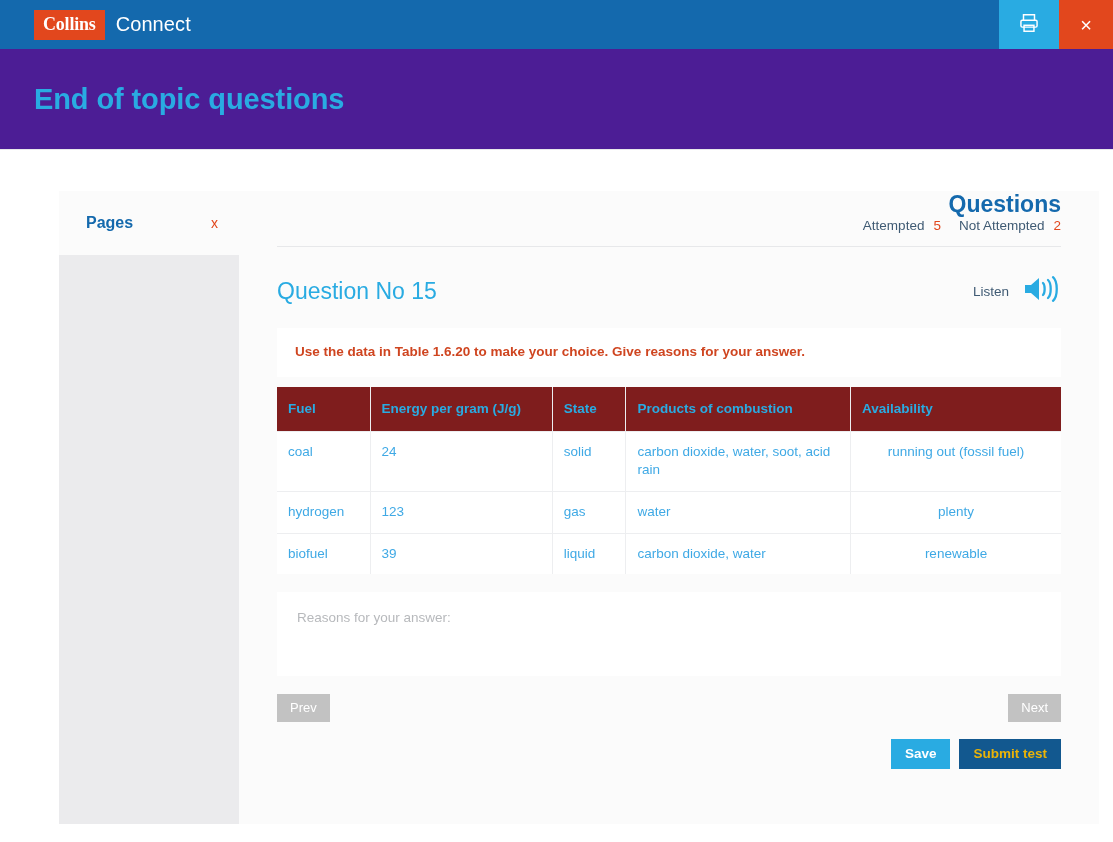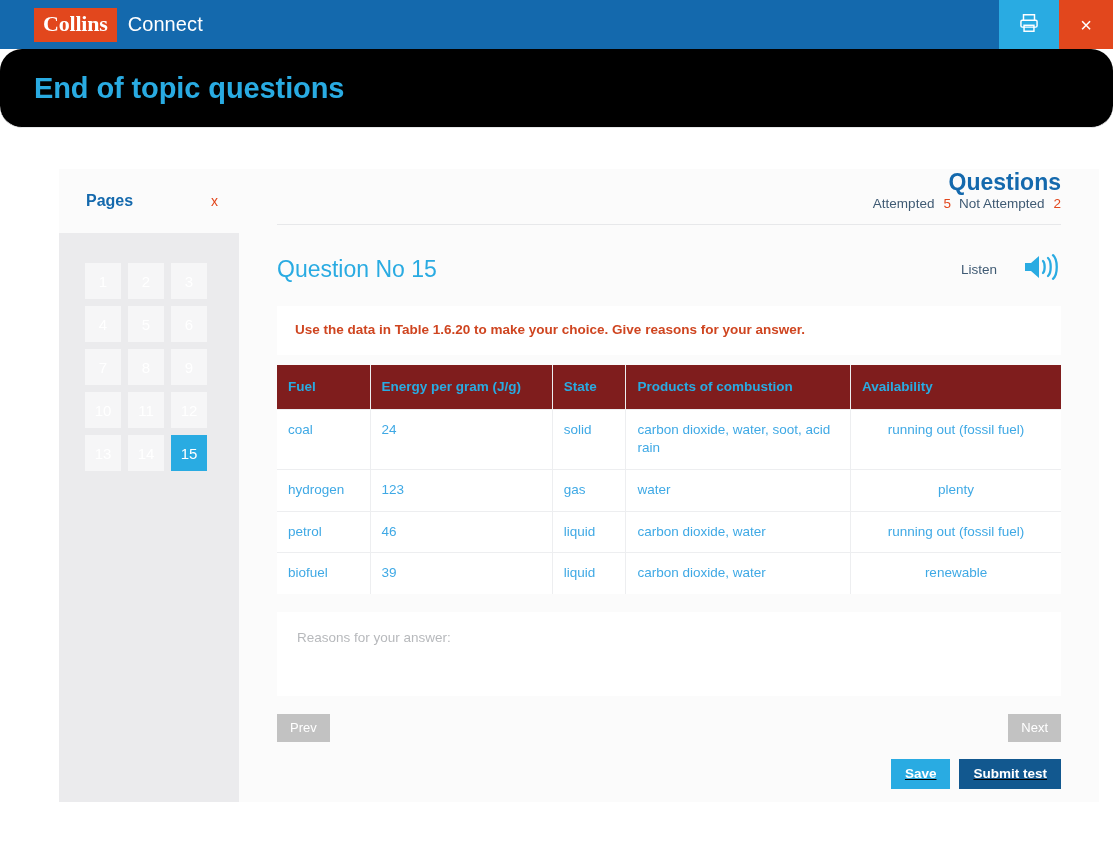--- a/index.html
+++ b/index.html
@@ -27,21 +27,21 @@
     align-items: baseline;
     margin-left: 34px;
     height: 100%;
     align-items: center;
   }
   .brand-logo {
     background: #e2471d;
     color: #ffffff;
     font-family: "Liberation Serif", serif;
     font-weight: bold;
-    font-size: 22px;
+    font-size: 18px;
     line-height: 1;
     padding: 5px 9px 7px 9px;
     letter-spacing: -0.2px;
   }
   .brand-word {
     color: #ffffff;
     font-size: 20px;
     margin-left: 11px;
     font-weight: 400;
     letter-spacing: 0.1px;
@@ -75,26 +75,25 @@
     display: flex;
     align-items: center;
     justify-content: center;
     cursor: pointer;
     padding: 0;
     font-weight: 400;
   }
 
   
   .title-band {
-    height: 79px;
-    background: #000000;
+    height: 101px;
+    background: #4c1d95;
     border-bottom: 1px solid #e7e8ea;
     display: flex;
     align-items: center;
-    border-radius: 22px;
   }
   .page-title {
     margin-left: 34px;
     color: #29abe2;
     font-size: 29px;
     font-weight: bold;
     letter-spacing: -0.1px;
   }
 
   
@@ -181,21 +180,21 @@
     flex-direction: column;
   }
   .q-head-title {
     color: #1469ad;
     font-size: 23px;
     font-weight: bold;
   }
   .q-stats {
     display: flex;
     align-items: baseline;
-    gap: 0;
+    gap: 10px;
     padding-bottom: 3px;
   }
   .stat {
     display: flex;
     align-items: baseline;
     gap: 9px;
     margin-left: 8px;
   }
   .stat-label {
     color: #3f5a73;
@@ -212,21 +211,21 @@
     justify-content: space-between;
     padding-top: 27px;
   }
   .q-number {
     color: #29abe2;
     font-size: 23px;
   }
   .listen-wrap {
     display: flex;
     align-items: center;
-    gap: 24px;
+    gap: 12px;
     cursor: pointer;
   }
   .listen-label {
     color: #3f5a73;
     font-size: 13.5px;
   }
 
   .prompt-box {
     margin-top: 20px;
     background: #ffffff;
@@ -304,35 +303,34 @@
     font-size: 13px;
     padding: 6px 13px 7px 13px;
     cursor: pointer;
     font-family: "Liberation Sans", sans-serif;
   }
   .action-row {
     margin-top: 17px;
     display: flex;
     justify-content: flex-end;
     gap: 9px;
-    text-decoration: underline;
   }
   .btn-save {
     background: #29abe2;
     color: #ffffff;
     border: none;
     font-size: 13.5px;
     font-weight: bold;
     padding: 7px 14px 8px 14px;
     cursor: pointer;
     font-family: "Liberation Sans", sans-serif;
   }
   .btn-submit {
     background: #12588f;
-    color: #ffffff;
+    color: #eab308;
     border: none;
     font-size: 13.5px;
     font-weight: bold;
     padding: 7px 14px 8px 14px;
     cursor: pointer;
     font-family: "Liberation Sans", sans-serif;
   }
 </style>
 </head>
 <body>
@@ -360,37 +358,20 @@
   <div class="page-title">End of topic questions</div>
 </div>
 
 <div class="workspace">
 
   <div class="pages-panel">
     <div class="pages-head">
       <span class="pages-head-title">Pages</span>
       <button class="pages-close">x</button>
     </div>
-    <div class="pages-grid" id="pages-grid">
-        <div class="page-cell">1</div>
-        <div class="page-cell">2</div>
-        <div class="page-cell">3</div>
-        <div class="page-cell">4</div>
-        <div class="page-cell">5</div>
-        <div class="page-cell">6</div>
-        <div class="page-cell">7</div>
-        <div class="page-cell">8</div>
-        <div class="page-cell">9</div>
-        <div class="page-cell">10</div>
-        <div class="page-cell">11</div>
-        <div class="page-cell">12</div>
-        <div class="page-cell">13</div>
-        <div class="page-cell">14</div>
-        <div class="page-cell active">15</div>
-      </div>
   </div>
 
   <div class="questions-panel">
 
     <div class="q-head">
       <div class="q-head-title">Questions</div>
       <div class="q-stats">
         <div class="stat">
           <span class="stat-label">Attempted</span>
           <span class="stat-value">5</span>
@@ -447,27 +428,20 @@
             <td>running out (fossil fuel)</td>
           </tr>
           <tr>
             <td>hydrogen</td>
             <td>123</td>
             <td>gas</td>
             <td>water</td>
             <td>plenty</td>
           </tr>
           <tr>
-            <td>petrol</td>
-            <td>46</td>
-            <td>liquid</td>
-            <td>carbon dioxide, water</td>
-            <td>running out (fossil fuel)</td>
-          </tr>
-          <tr>
             <td>biofuel</td>
             <td>39</td>
             <td>liquid</td>
             <td>carbon dioxide, water</td>
             <td>renewable</td>
           </tr>
         </tbody>
     </table>
 
     <textarea class="answer-box" placeholder="Reasons for your answer:" style=""></textarea>

